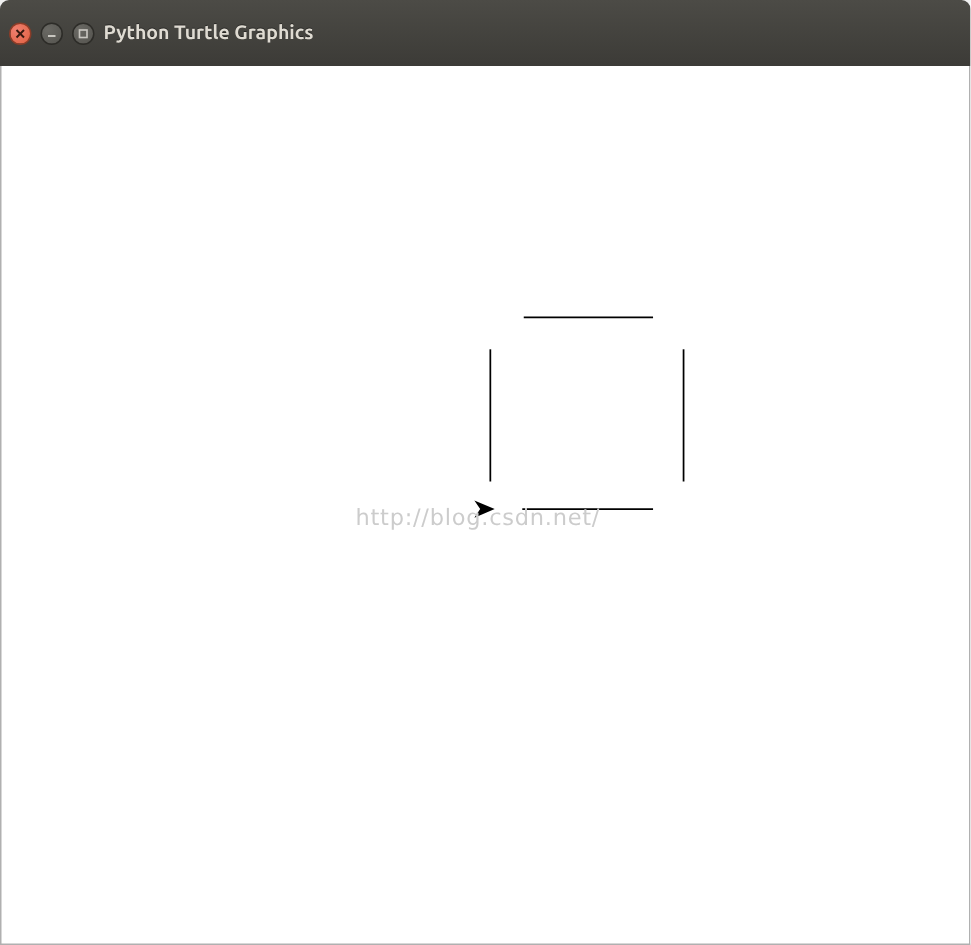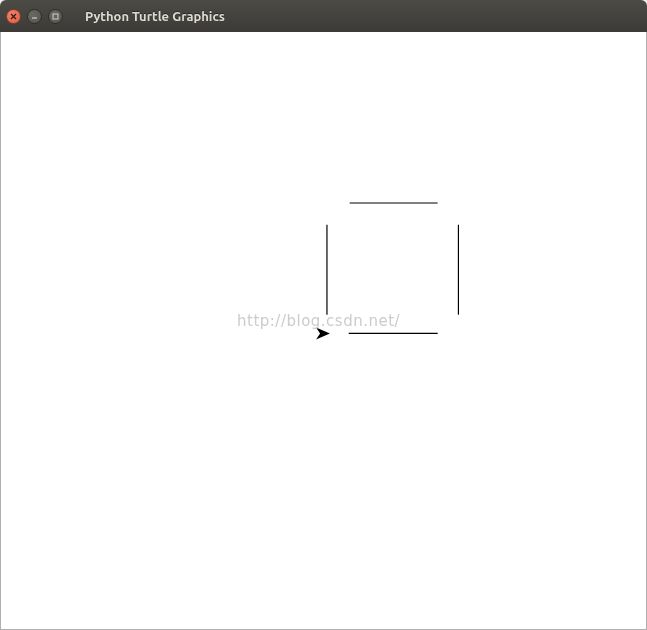--- a/index.html
+++ b/index.html
@@ -14,26 +14,26 @@
       background: #f0f0f0;
       overflow: hidden;
     }
     .window {
       width: 647px;
       height: 630px;
       display: flex;
       flex-direction: column;
     }
     .titlebar {
-      height: 32px;
+      height: 44px;
       background: linear-gradient(to bottom, #4c4b46 0%, #3c3b37 100%);
       display: flex;
       align-items: center;
       padding: 4px 6px;
-      gap: 16px;
+      gap: 0;
       border-top-left-radius: 6px;
       border-top-right-radius: 6px;
     }
     .window-controls {
       display: flex;
       gap: 6px;
       align-items: center;
     }
     .win-btn {
       width: 15px;
@@ -115,15 +115,15 @@
   </div>
 
   <div class="canvas-area">
     <svg class="turtle-canvas" id="turtle-svg" viewBox="0 0 645 604">
         <line x1="348" y1="305" x2="438" y2="305" stroke="#000000" stroke-width="1.2"></line>
         <line x1="459" y1="286" x2="459" y2="195" stroke="#000000" stroke-width="1.2"></line>
         <line x1="438" y1="173" x2="349" y2="173" stroke="#000000" stroke-width="1.2"></line>
         <line x1="326" y1="195" x2="326" y2="286" stroke="#000000" stroke-width="1.2"></line>
         <polygon points="315,299 329,305 315,311 319,305" fill="#000000"></polygon>
       </svg>
-    <div class="watermark" id="watermark" style="left: 236px; top: 280px;">http://blog.csdn.net/</div>
+    <div class="watermark" id="watermark" style="left: 236px; top: 292px;">http://blog.csdn.net/</div>
   </div>
 </div>
 
 </body></html>

